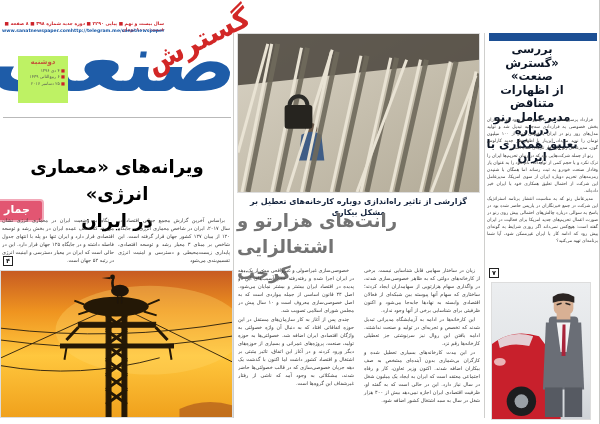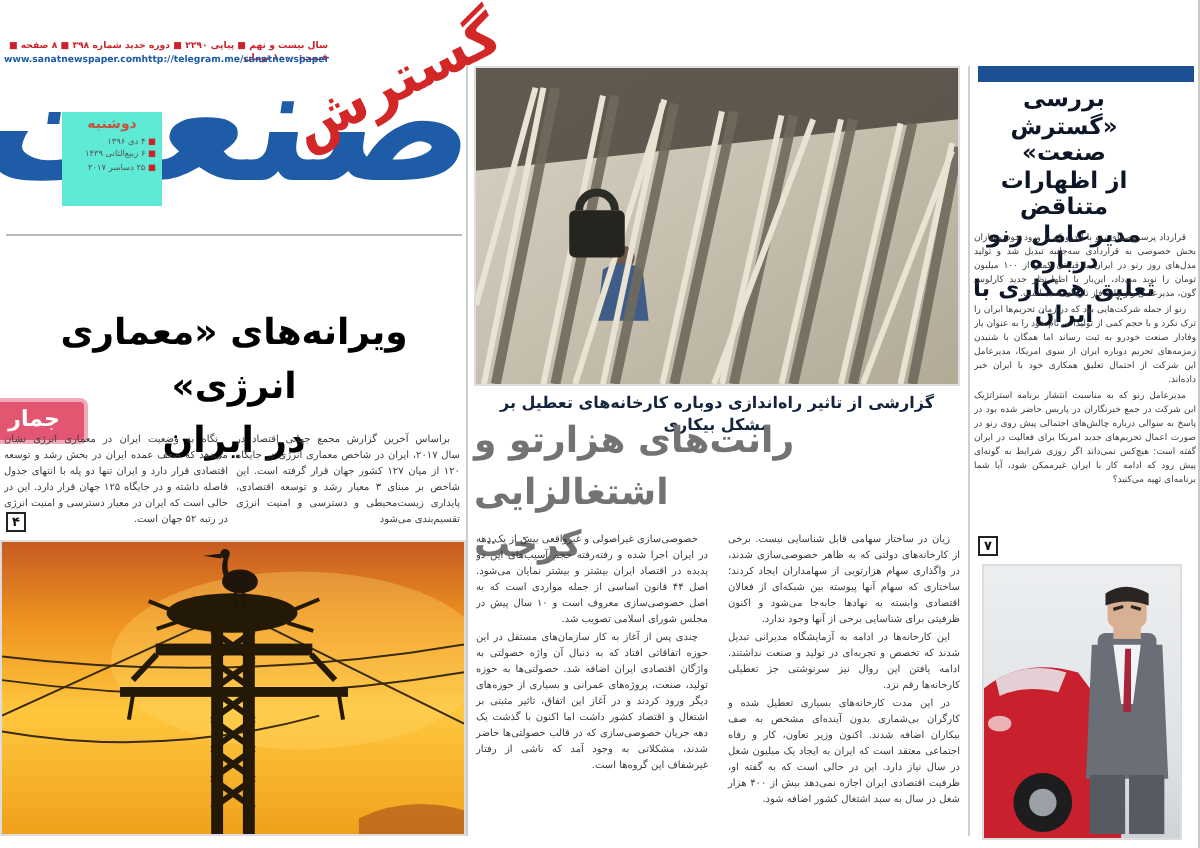--- a/index.html
+++ b/index.html
@@ -14,21 +14,21 @@
   .info-line { left:2px; top:21px; width:162px; font-size:4.6px; font-weight:bold;
                color:#cc2229; text-align:right; letter-spacing:0; line-height:6px; }
   .links-line { left:2px; top:28px; width:160px; display:flex; direction:ltr;
                 justify-content:space-between; font-size:4.6px; color:#1e5ca8;
                 font-weight:bold; line-height:6px; }
   .brand-main { left:-6px; top:13px; width:244px; height:104px; overflow:hidden;
                 color:#1e5ca8; font-size:82px; font-weight:900; line-height:100px;
                 text-align:center; transform:skewX(-8deg); }
   .brand-overlay { left:142px; top:24px; color:#d22726; font-size:28px; font-weight:900;
                    transform:rotate(-27deg); transform-origin:center; }
-  .datebox { left:31px; top:56px; width:50px; height:47px; background:#5eead4;
+  .datebox { left:18px; top:56px; width:50px; height:47px; background:#bef264;
              padding:2px 3px; text-align:right; }
   .weekday { color:#c2553a; font-size:7px; font-weight:bold; text-align:center;
              margin-bottom:2px; }
   .daterow { font-size:4.2px; color:#555; line-height:6.4px; white-space:nowrap; }
   .daterow .bullet { color:#cc2229; font-size:4.2px; }
 
   
   .hrule { left:3px; top:117px; width:228px; height:1px; background:#b9b9b9; }
   .vrule { width:1px; background:#cfcfcd; top:33px; height:385px; }
   .vrule.v1 { left:233px; }

